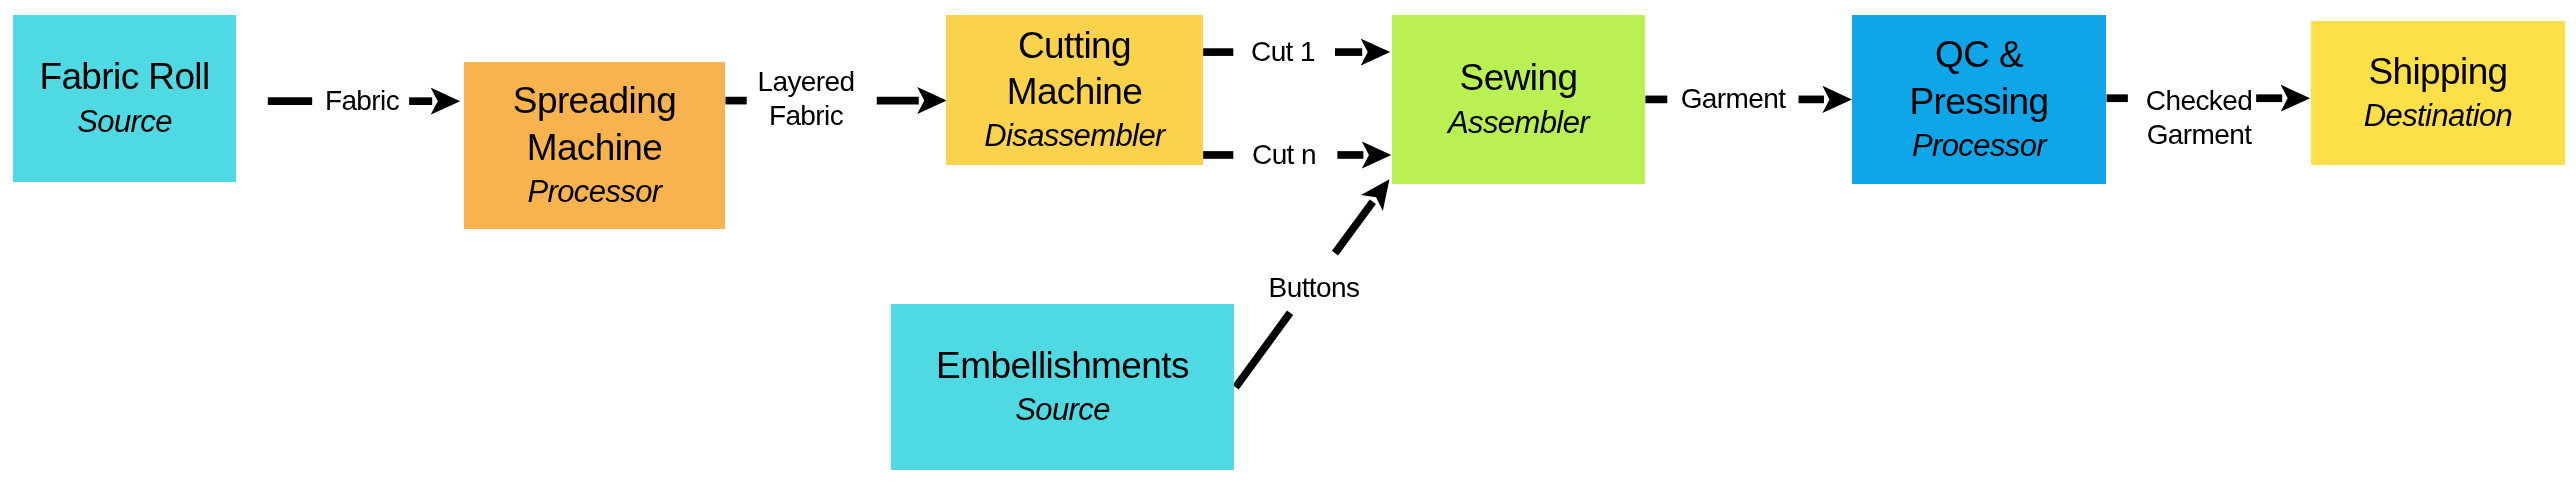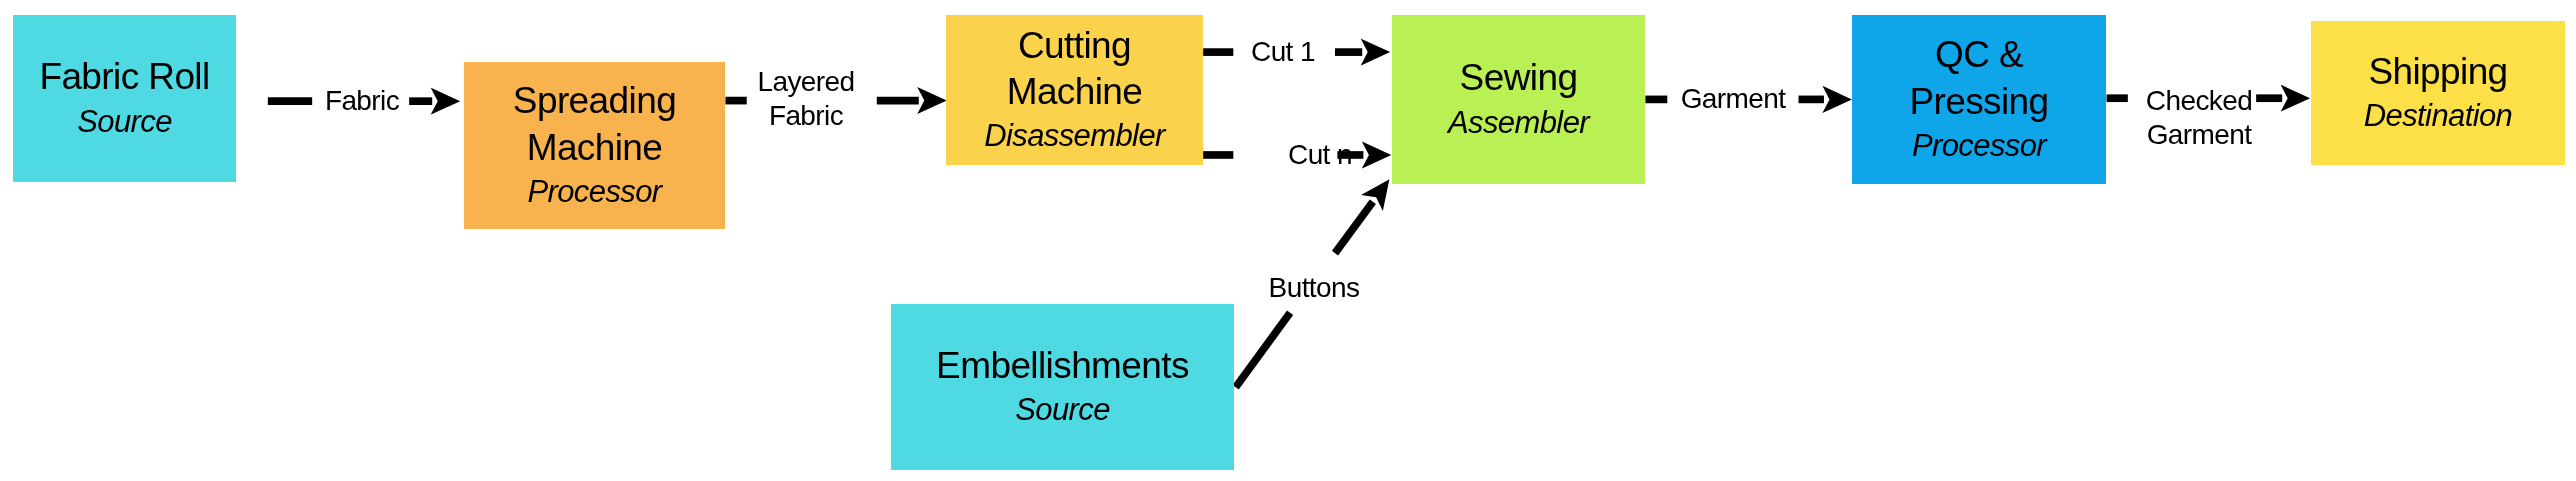--- a/index.html
+++ b/index.html
@@ -142,21 +142,21 @@
 
   <div class="edge-label" style="left:806px; top:99px;">
     <div>Layered</div>
     <div>Fabric</div>
   </div>
 
   <div class="edge-label" style="left:1283px; top:52px;">
     <div>Cut 1</div>
   </div>
 
-  <div class="edge-label" style="left:1284px; top:155px;margin-left:36px;">
+  <div class="edge-label" style="left:1284px; top:155px;">
     <div>Cut n</div>
   </div>
 
   <div class="edge-label" style="left:1733px; top:99px;">
     <div>Garment</div>
   </div>
 
   <div class="edge-label" style="left:2199px; top:98px;margin-top:20px;">
     <div>Checked</div>
     <div>Garment</div>

